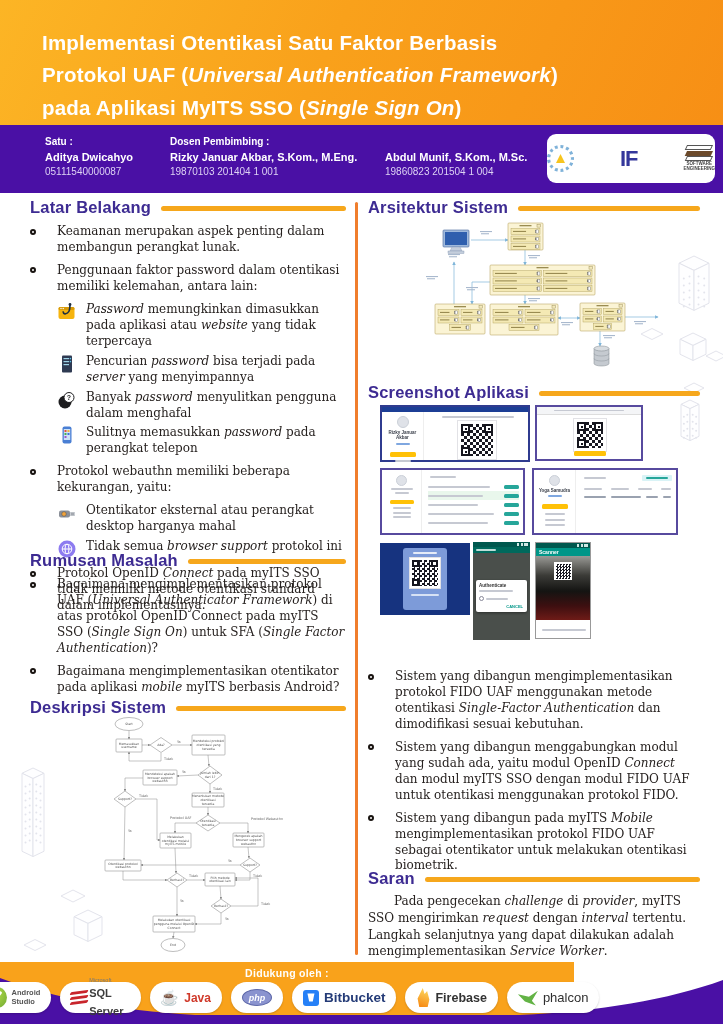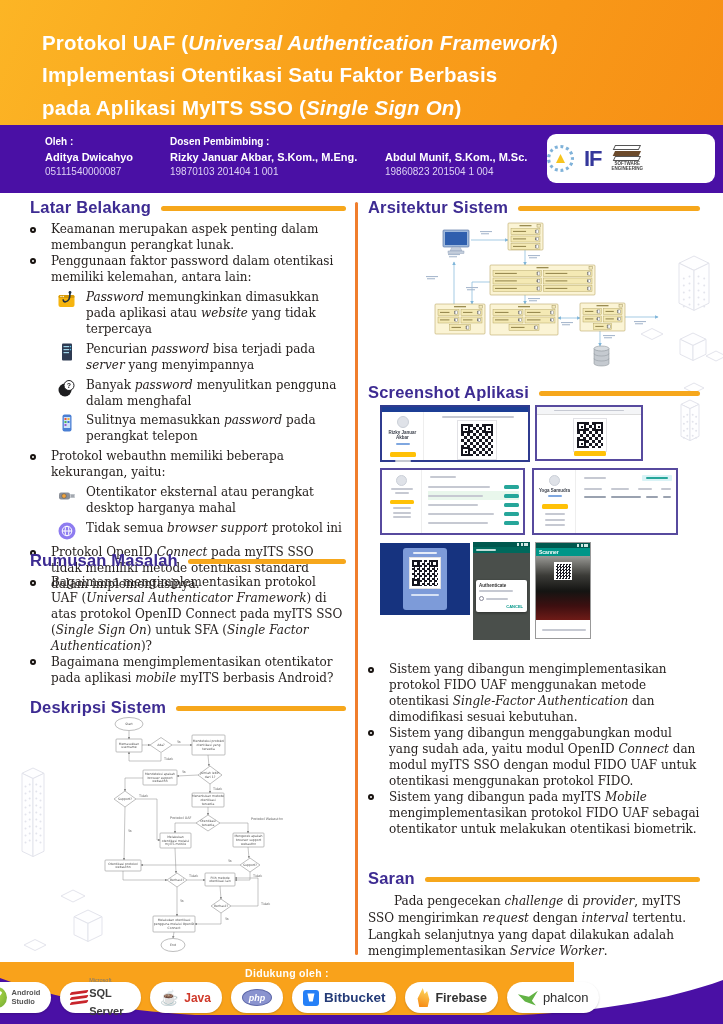--- a/index.html
+++ b/index.html
@@ -11,36 +11,36 @@
 .header{position:absolute;left:0;top:0;width:723px;height:125px;
   background:linear-gradient(115deg,#FCB525 0%,#F9A11B 45%,#F78F15 100%)}
 .title{position:absolute;left:42px;top:27px;color:#fff;font-weight:bold;
   font-size:20.5px;line-height:1.58;letter-spacing:.2px}
 .band{position:absolute;left:0;top:125px;width:723px;height:68px;background:#4A10A5;color:#fff}
 .person{position:absolute;top:10px;font-size:10px;line-height:1.3}
 .p-label{font-weight:bold;font-size:10px}
 .p-name{font-weight:bold;font-size:11px;margin-top:2px}
 .p-id{font-size:10px;color:#DDD2F4;margin-top:1px}
 .badge{position:absolute;left:547px;top:9px;width:168px;height:49px;background:#fff;border-radius:9px;
-  display:flex;align-items:center;justify-content:flex-start;gap:10px}
+  display:flex;align-items:center;justify-content:space-between;gap:10px}
 .gear{width:27px;height:27px;border:3px dotted #7FB2D9;border-radius:50%;position:relative}
 .gear i{position:absolute;inset:6px;background:#F7C51E;clip-path:polygon(50% 0,100% 100%,0 100%)}
 .iftxt{font-size:22px;font-weight:800;color:#34379B;letter-spacing:-1px}
 .selogo{display:flex;flex-direction:column;align-items:center;gap:1px}
 .selogo b{width:26px;height:4.5px;transform:skewX(-25deg)}
 .se1{background:#fff;border:1px solid #555}.se2{background:#6B4A2B}.se3{background:#fff;border:1px solid #555}
 .setxt{font-size:4.5px;color:#444;font-weight:bold;line-height:1.1;text-align:center}
 
 .divider{position:absolute;left:355px;top:202px;width:3px;height:753px;background:#F07E2D;border-radius:2px}
 .sec{position:absolute}
 .hrow{display:flex;align-items:center;gap:10px;margin-bottom:5px}
 .hrow h2{font-size:16.5px;font-weight:800;color:#3D2B92;letter-spacing:.2px}
 .rule{flex:1;height:4.5px;background:#F6A71C;border-radius:3px;margin-top:2px}
 .bt{font-family:"DejaVu Serif",serif;font-size:12px;line-height:1.33;color:#272220}
-.b{display:flex;gap:15px;margin:0 0}
+.b{display:flex;gap:21px;margin:7px 0}
 .mk{flex:0 0 auto;width:6px;height:6px;border:2.6px solid #181310;border-radius:50%;margin-top:4.5px}
 .s{display:flex;gap:9px;margin:4px 0 4px 27px;align-items:flex-start}
 .si{flex:0 0 auto;width:20px;height:20px}
 .para{font-family:"DejaVu Serif",serif;font-size:12px;line-height:1.4;color:#272220;text-indent:26px}
 
 .panel{position:absolute;background:#fff}
 .pt{display:block;height:2px;background:#C6C9D2;border-radius:1px}
 .qr{position:relative;background:#fff;padding:3px;border:1px solid #E2E2E6}
 .qr .qin{width:100%;height:100%;background:repeating-conic-gradient(#191922 0% 25%,#fff 0% 50%) 0 0/6px 6px}
 .qc{position:absolute;width:9px;height:9px;border:2px solid #15151d;background:#fff}
@@ -174,29 +174,29 @@
       <circle cx="25.52" cy="842.56" r="1" fill="#E3E4EC"></circle>
       <polygon points="73,890 85,896 73,902 61,896" stroke="#E3E4EC" stroke-width="1" fill="none"></polygon>
       <polygon points="88,910 102,916.72 88,923.44 74,916.72" stroke="#E3E4EC" stroke-width="1" fill="#FEFEFF"></polygon>
       <polygon points="74,916.72 88,923.44 88,941.44 74,934.72" stroke="#E3E4EC" stroke-width="1" fill="#FEFEFF"></polygon>
       <polygon points="102,916.72 88,923.44 88,941.44 102,934.72" stroke="#E3E4EC" stroke-width="1" fill="#FEFEFF"></polygon>
       <polygon points="35,939.5 46,945 35,950.5 24,945" stroke="#E3E4EC" stroke-width="1" fill="none"></polygon>
     </svg>
 
   <div class="header">
     <div class="title">
+      <div><span>Implementasi Otentikasi Satu Faktor Berbasis</span></div>
       <div><span>Protokol UAF (</span><i>Universal Authentication Framework</i><span>)</span></div>
-      <div><span>Implementasi Otentikasi Satu Faktor Berbasis</span></div>
       <div><span>pada Aplikasi MyITS SSO (</span><i>Single Sign On</i><span>)</span></div>
     </div>
   </div>
 
   <div class="band">
     <div class="person" style="left:45px">
-      <div class="p-label">Oleh :</div>
+      <div class="p-label">Satu :</div>
       <div class="p-name">Aditya Dwicahyo</div>
       <div class="p-id">05111540000087</div>
     </div>
     <div class="person" style="left:170px">
       <div class="p-label">Dosen Pembimbing :</div>
       <div class="p-name">Rizky Januar Akbar, S.Kom., M.Eng.</div>
       <div class="p-id">19870103 201404 1 001</div>
     </div>
     <div class="person" style="left:385px;top:23px">
       <div class="p-name">Abdul Munif, S.Kom., M.Sc.</div>

